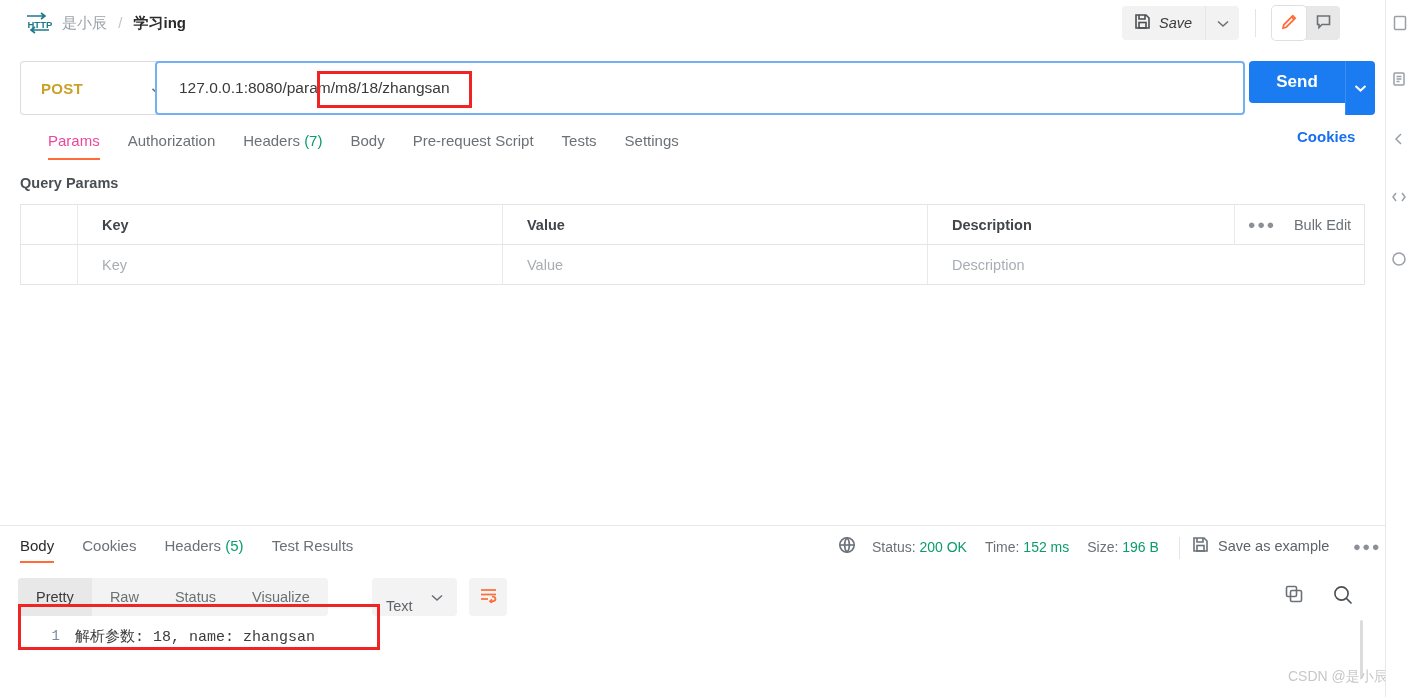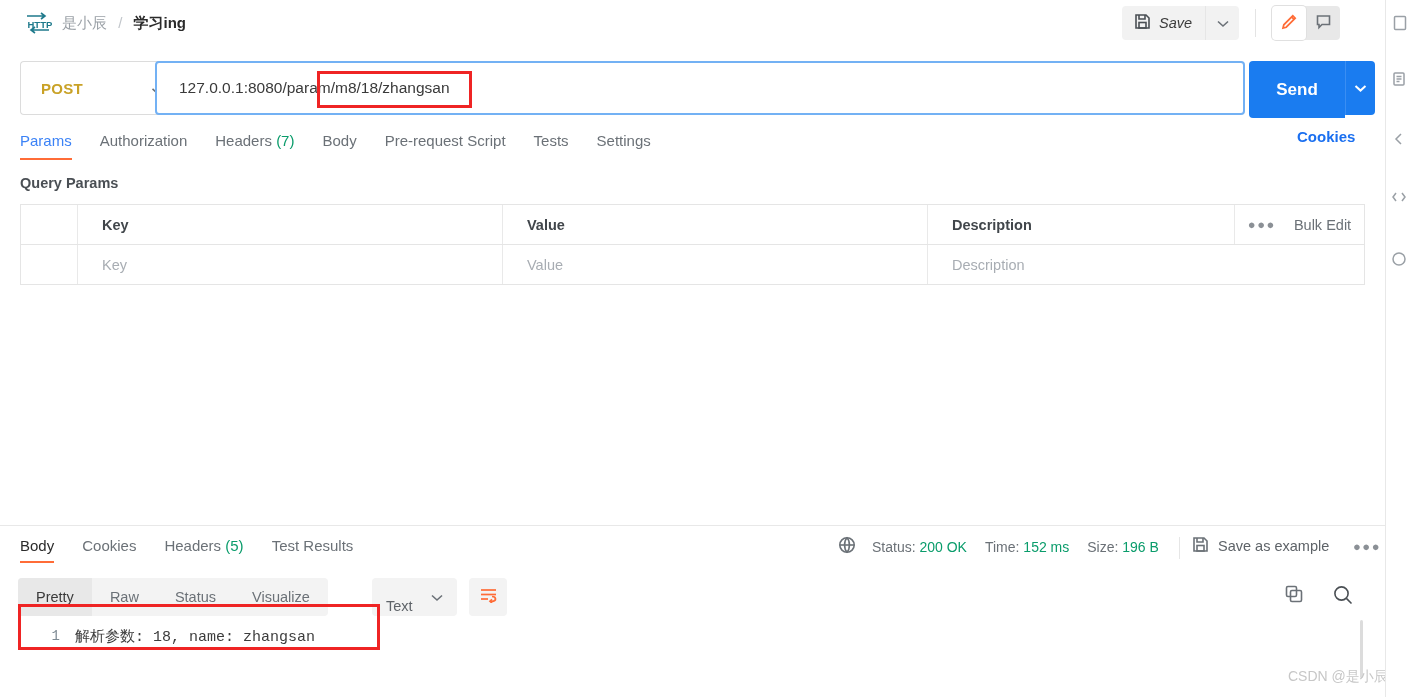--- a/index.html
+++ b/index.html
@@ -49,40 +49,40 @@
   }
   .method-label { color:#c9a227; font-weight:bold; font-size:15px; margin-left:20px; letter-spacing:.3px; }
   .method-caret { position:absolute; right:14px; top:20px; }
   .url-box {
     position:absolute; left:135px; top:0; width:1090px; height:54px;
     border:2px solid #73b1f4; border-radius:4px; background:#fff;
     display:flex; align-items:center; padding-left:22px;
   }
   .url-text { font-size:15.5px; color:#3a3a3a; font-family:"Liberation Sans", sans-serif; white-space:nowrap; }
   .send-btn {
-    position:absolute; left:1229px; top:0; width:96px; height:57px;
+    position:absolute; left:1229px; top:0; width:96px; height:42px;
     background:#1a7cf0; color:#fff; border:none; border-radius:4px 0 0 4px;
     font-size:17px; font-weight:bold; cursor:pointer; font-family:"Liberation Sans", sans-serif;
   }
   .send-caret {
     position:absolute; left:1325px; top:0; width:30px; height:54px;
     background:#1a7cf0; border:none; border-left:1px solid #3a8ef3;
     border-radius:0 4px 4px 0; cursor:pointer;
     display:flex; align-items:center; justify-content:center;
   }
 
   
   .reqtabs { position:absolute; left:0; top:126px; width:1385px; height:36px; }
   .tabstrip { position:absolute; left:20px; top:0; display:flex; gap:0; }
   .tab {
     position:relative; padding:0 14px; height:34px; line-height:30px;
     font-size:15px; color:#6b7177; cursor:pointer; white-space:nowrap;
   }
   .tab:first-child { padding-left:0; }
-  .tab.active { color:#3b82f6; }
+  .tab.active { color:#ec4899;margin-left:28px; }
   .tab.active::after {
     content:""; position:absolute; left:0; right:14px; bottom:0; height:2px; background:#ff6c37;
   }
   .tab:first-child.active::after { left:0; right:14px; }
   .tab .cnt { color:#0a9c6b; }
   .cookies-link { position:absolute; left:1297px; top:2px; font-size:15px; color:#1a6ff0; cursor:pointer; font-weight:bold; }
 
   
   .qp-title { position:absolute; left:20px; top:175px; font-size:14.5px; color:#4a4f54; font-weight:bold; }
   .qp-table { position:absolute; left:20px; top:204px; width:1345px; border:1px solid #e5e5e5; border-bottom:none; }

